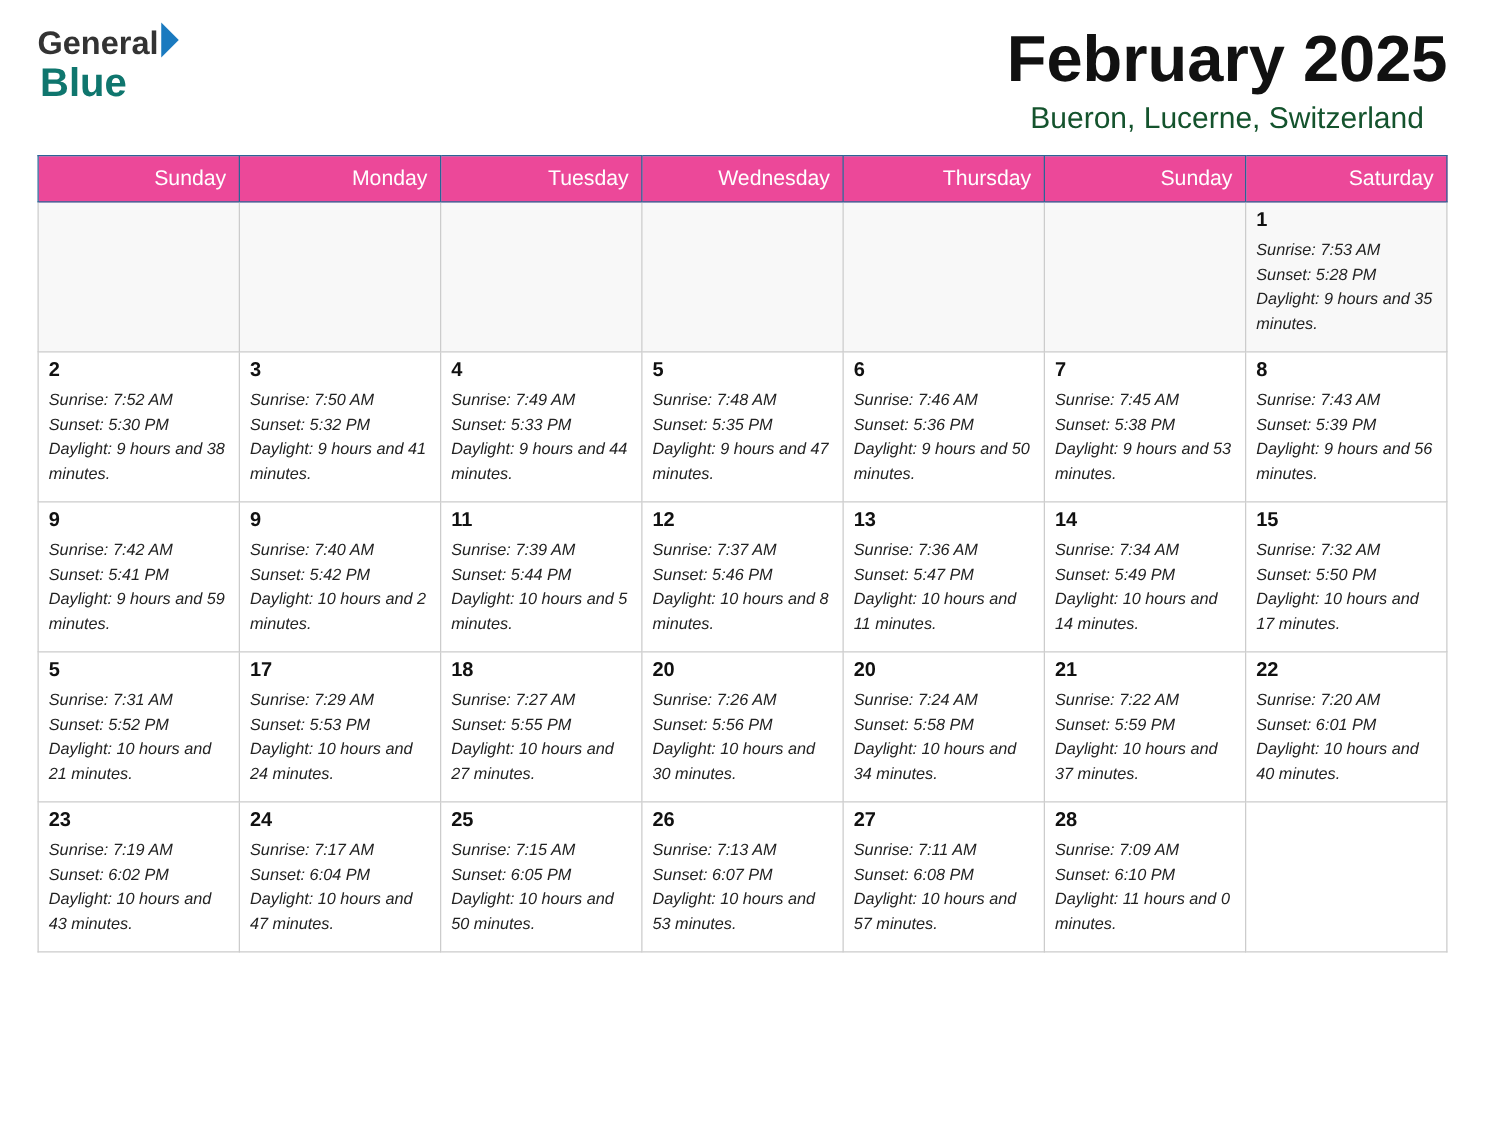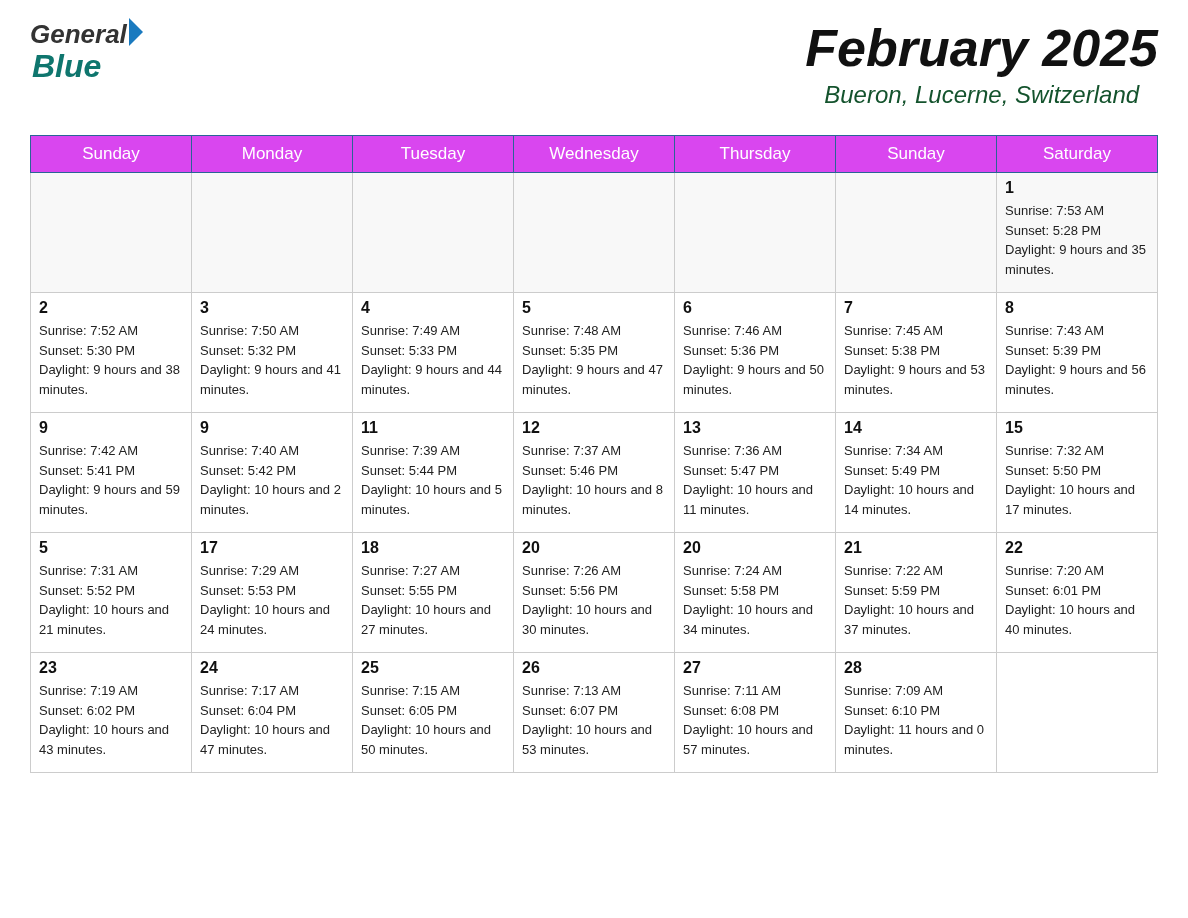--- a/index.html
+++ b/index.html
@@ -10,22 +10,21 @@
       width: 1188px;
       min-height: 918px;
       padding: 20px 30px;
     }
 
     
     .header {
       display: flex;
       justify-content: space-between;
       align-items: flex-start;
-      margin-bottom: 26px;
-      font-style: italic;
+      margin-bottom: 15px;
     }
     .logo {
       display: flex;
       flex-direction: column;
       align-items: flex-start;
       font-size: 22px;
       font-weight: bold;
       color: #333;
       line-height: 1.1;
     }
@@ -69,26 +68,26 @@
     }
 
     
     .calendar {
       width: 100%;
       border-collapse: collapse;
       border: 1px solid #aaa;
       margin-top: 8px;
     }
     .calendar thead tr th {
-      background-color: #d946ef;
+      background-color: #ec4899;
       color: #fff;
       font-size: 17px;
       font-weight: normal;
       padding: 8px 10px;
-      text-align: center;
+      text-align: right;
       border: 1px solid #2a6496;
     }
     .calendar tbody tr td {
       border: 1px solid #ccc;
       vertical-align: top;
       padding: 6px 8px;
       width: calc(100% / 7);
       height: 120px;
       font-size: 13px;
       color: #222;
@@ -100,20 +99,21 @@
     .day-number {
       font-size: 16px;
       font-weight: bold;
       color: #111;
       margin-bottom: 4px;
     }
     .day-info {
       font-size: 13px;
       line-height: 1.5;
       color: #222;
+      font-style: italic;
     }
     
     .calendar tbody tr:first-child td {
       background: #f8f8f8;
     }
   </style>
 </head>
 <body>
 
 <div class="header">

